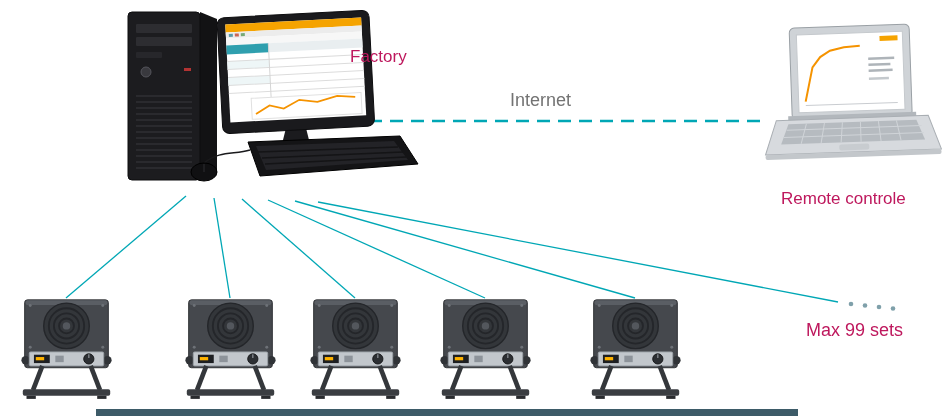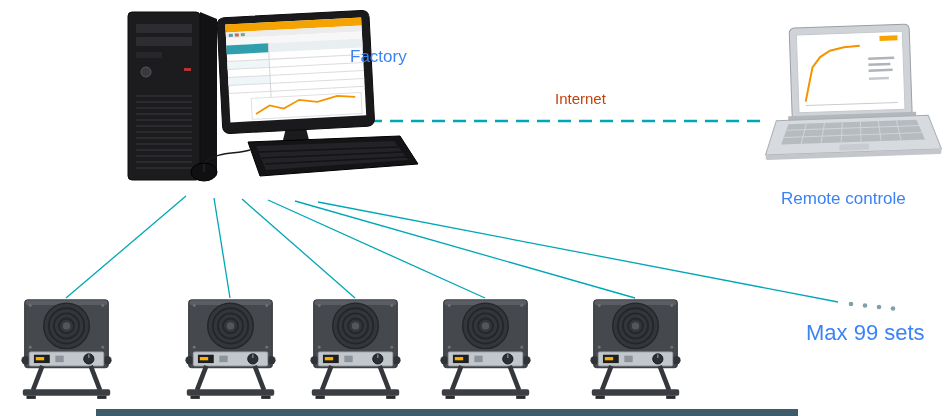--- a/index.html
+++ b/index.html
@@ -6,28 +6,28 @@
   #stage{
     position:relative;
     width:947px;height:416px;
     background:#ffffff;
     overflow:hidden;
     font-family:"Liberation Sans",sans-serif;
   }
   .abs{position:absolute;}
   .label{
     position:absolute;
-    color:#3b82f6;
+    color:#be185d;
     font-family:"Liberation Sans",sans-serif;
     white-space:nowrap;
   }
   .label-factory{left:350px;top:47px;font-size:17px;}
-  .label-internet{left:555px;top:90px;font-size:15px;color:#c2410c;}
+  .label-internet{left:510px;top:90px;font-size:18px;color:#737373;}
   .label-remote{left:781px;top:189px;font-size:17px;text-align:right;}
-  .label-max{left:806px;top:320px;font-size:22px;}
+  .label-max{left:806px;top:320px;font-size:18px;}
   .baseline-bar{
     left:96px;top:409px;width:702px;height:7px;
     background:#3d5b68;
   }
   svg{display:block;}
   .lines-layer{left:0;top:0;pointer-events:none;}
 </style>
 </head>
 <body>
 

